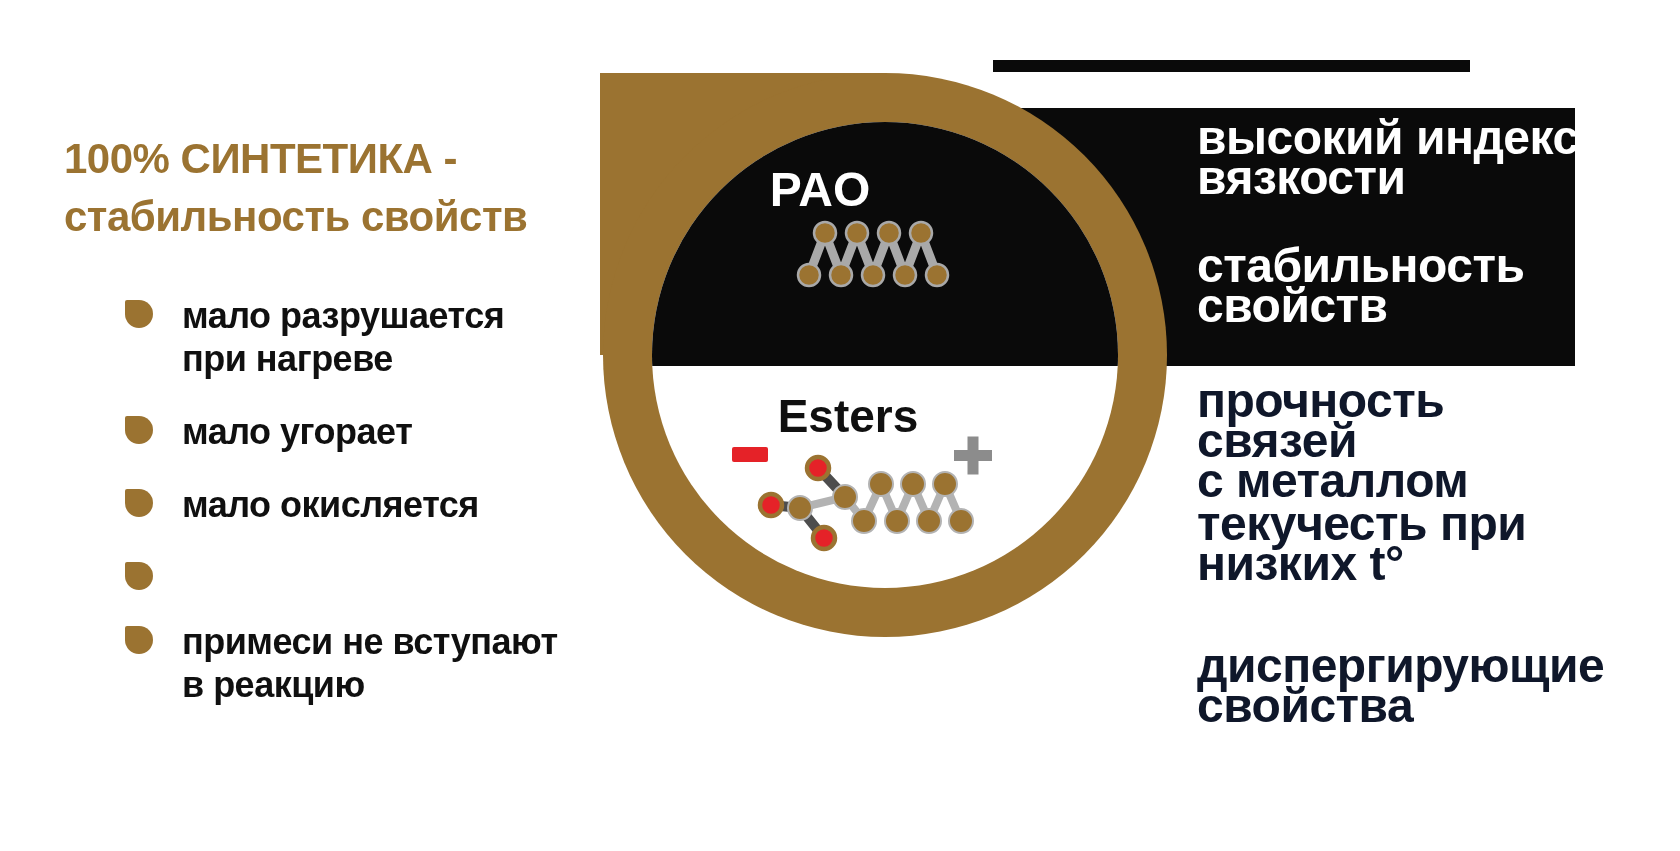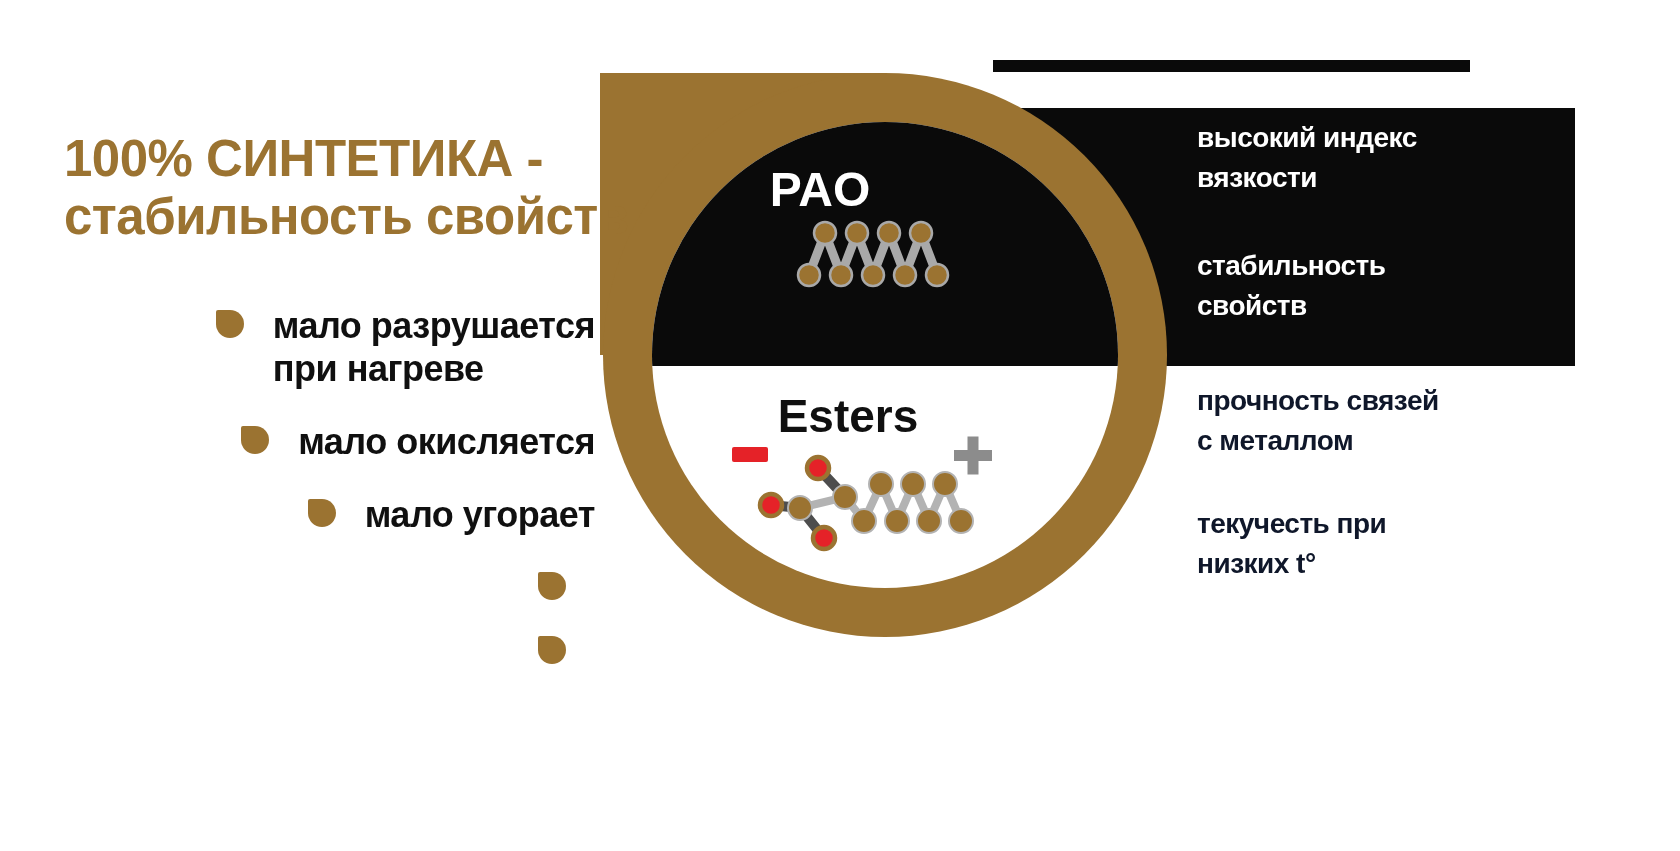--- a/index.html
+++ b/index.html
@@ -5,38 +5,38 @@
   html,body{margin:0;padding:0;background:#fff;}
   .stage{
     position:relative;width:1680px;height:851px;overflow:hidden;background:#ffffff;
     font-family:"Liberation Sans","DejaVu Sans",sans-serif;font-weight:700;
   }
   .stage svg{position:absolute;left:0;top:0;z-index:1;}
   .txt{position:absolute;z-index:2;white-space:pre-line;}
 
   .heading{
     left:64px;top:130px;
-    font-size:51px;line-height:58px;letter-spacing:-0.5px;
+    font-size:42px;line-height:58px;letter-spacing:-0.5px;
     color:#9B7331;
   }
   .bullets{
     left:125px;top:294px;width:470px;
     list-style:none;margin:0;padding:0;position:absolute;z-index:2;
   }
-  .bullets li{display:flex;align-items:flex-start;margin:10px 0 30px 0;justify-content:flex-end;}
+  .bullets li{display:flex;align-items:flex-start;margin:0 0 30px 0;}
   .drop{
     flex:0 0 auto;width:28px;height:28px;background:#9B7331;margin:6px 29px 0 0;
     border-radius:2px 50% 50% 50%;
   }
   .bullet-text{
     font-size:36px;line-height:43px;letter-spacing:-0.5px;color:#101010;white-space:pre-line;
   }
   .rcol{
     left:1197px;width:420px;
-    font-size:28px;line-height:40px;letter-spacing:-0.5px;
+    font-size:48px;line-height:40px;letter-spacing:-0.5px;
   }
   .rcol.dark{color:#ffffff;}
   .rcol.light{color:#0f172a;}
 </style>
 </head>
 <body>
 
 <div class="stage">
 
   <svg width="1680" height="851" viewBox="0 0 1680 851">
@@ -116,37 +116,41 @@
 стабильность свойств</div>
 
   <ul class="bullets">
     <li>
       <span class="drop"></span>
       <span class="bullet-text">мало разрушается
 при нагреве</span>
     </li>
     <li>
       <span class="drop"></span>
-      <span class="bullet-text">мало окисляется</span>
+      <span class="bullet-text">мало угорает</span>
     </li>
     <li>
       <span class="drop"></span>
-      <span class="bullet-text">мало угорает</span>
+      <span class="bullet-text">мало окисляется</span>
     </li>
     <li>
       <span class="drop"></span>
     </li>
     <li>
       <span class="drop"></span>
+      <span class="bullet-text">примеси не вступают
+в реакцию</span>
     </li>
   </ul>
 
   <div class="txt rcol dark" style="top:118px">высокий индекс
 вязкости</div>
   <div class="txt rcol dark" style="top:246px">стабильность
 свойств</div>
 
   <div class="txt rcol light" style="top:381px">прочность связей
 с металлом</div>
   <div class="txt rcol light" style="top:504px">текучесть при
 низких t°</div>
+  <div class="txt rcol light" style="top:646px">диспергирующие
+свойства</div>
 
 </div>
 
 </body></html>

